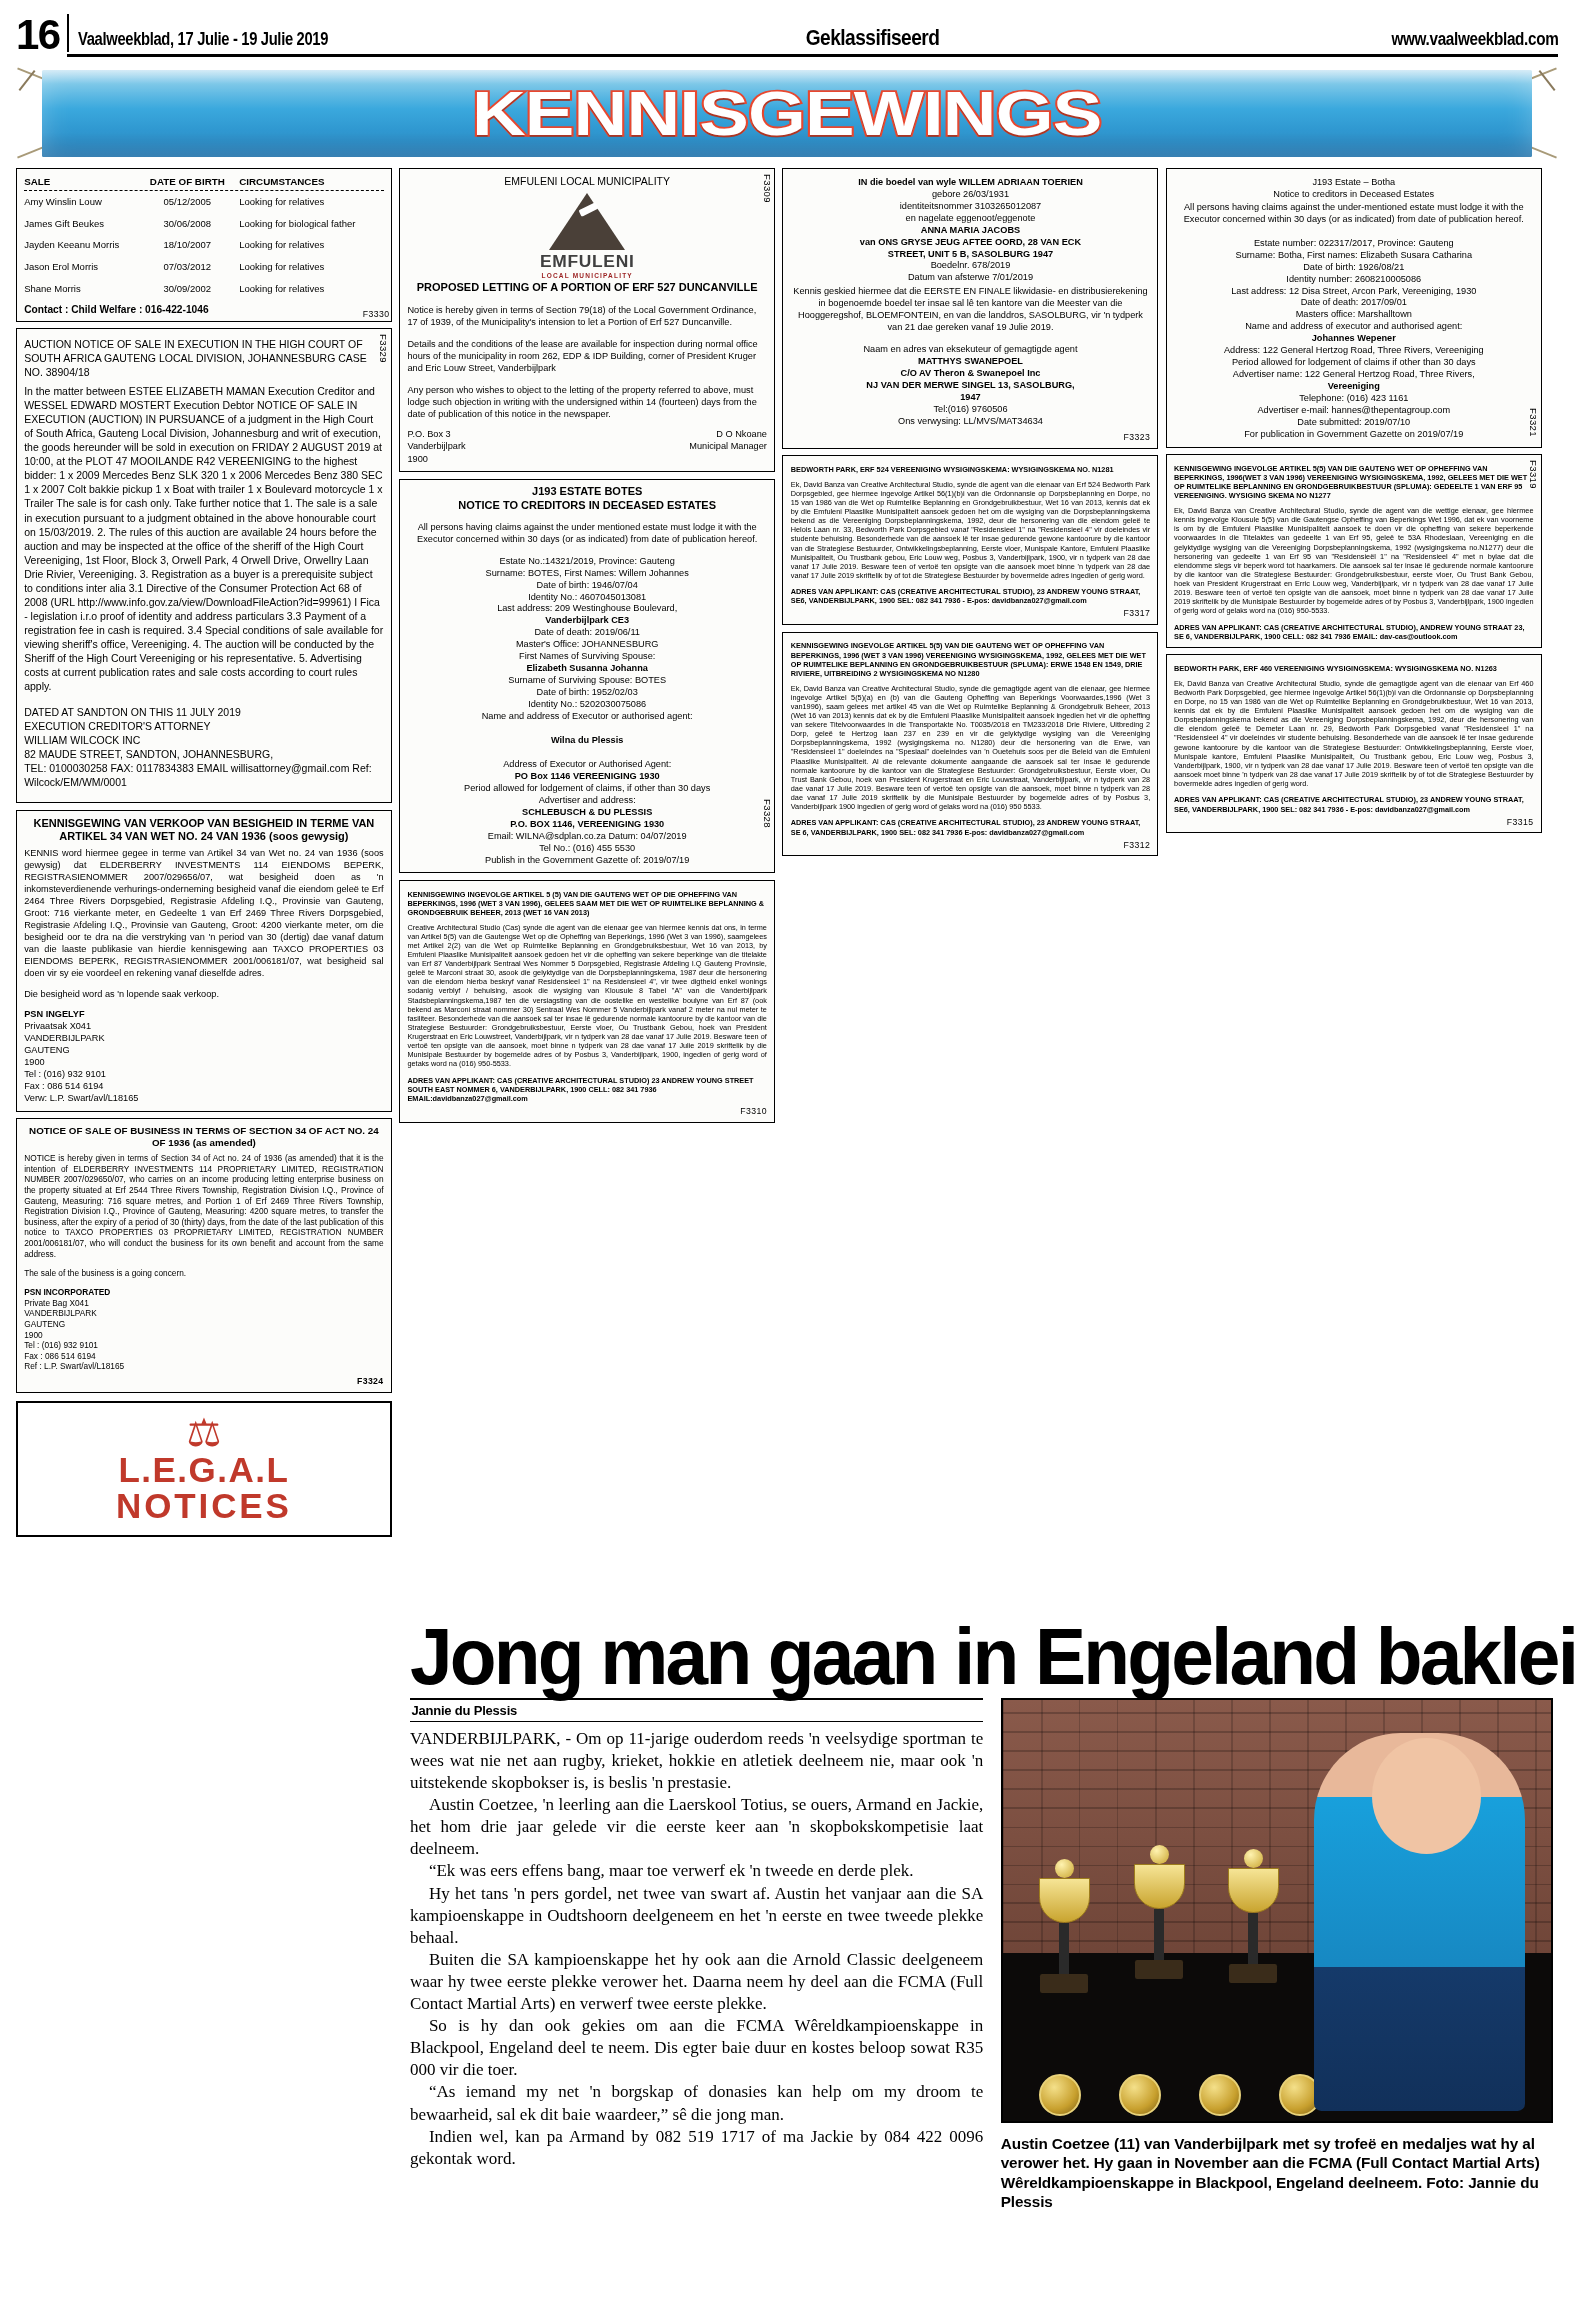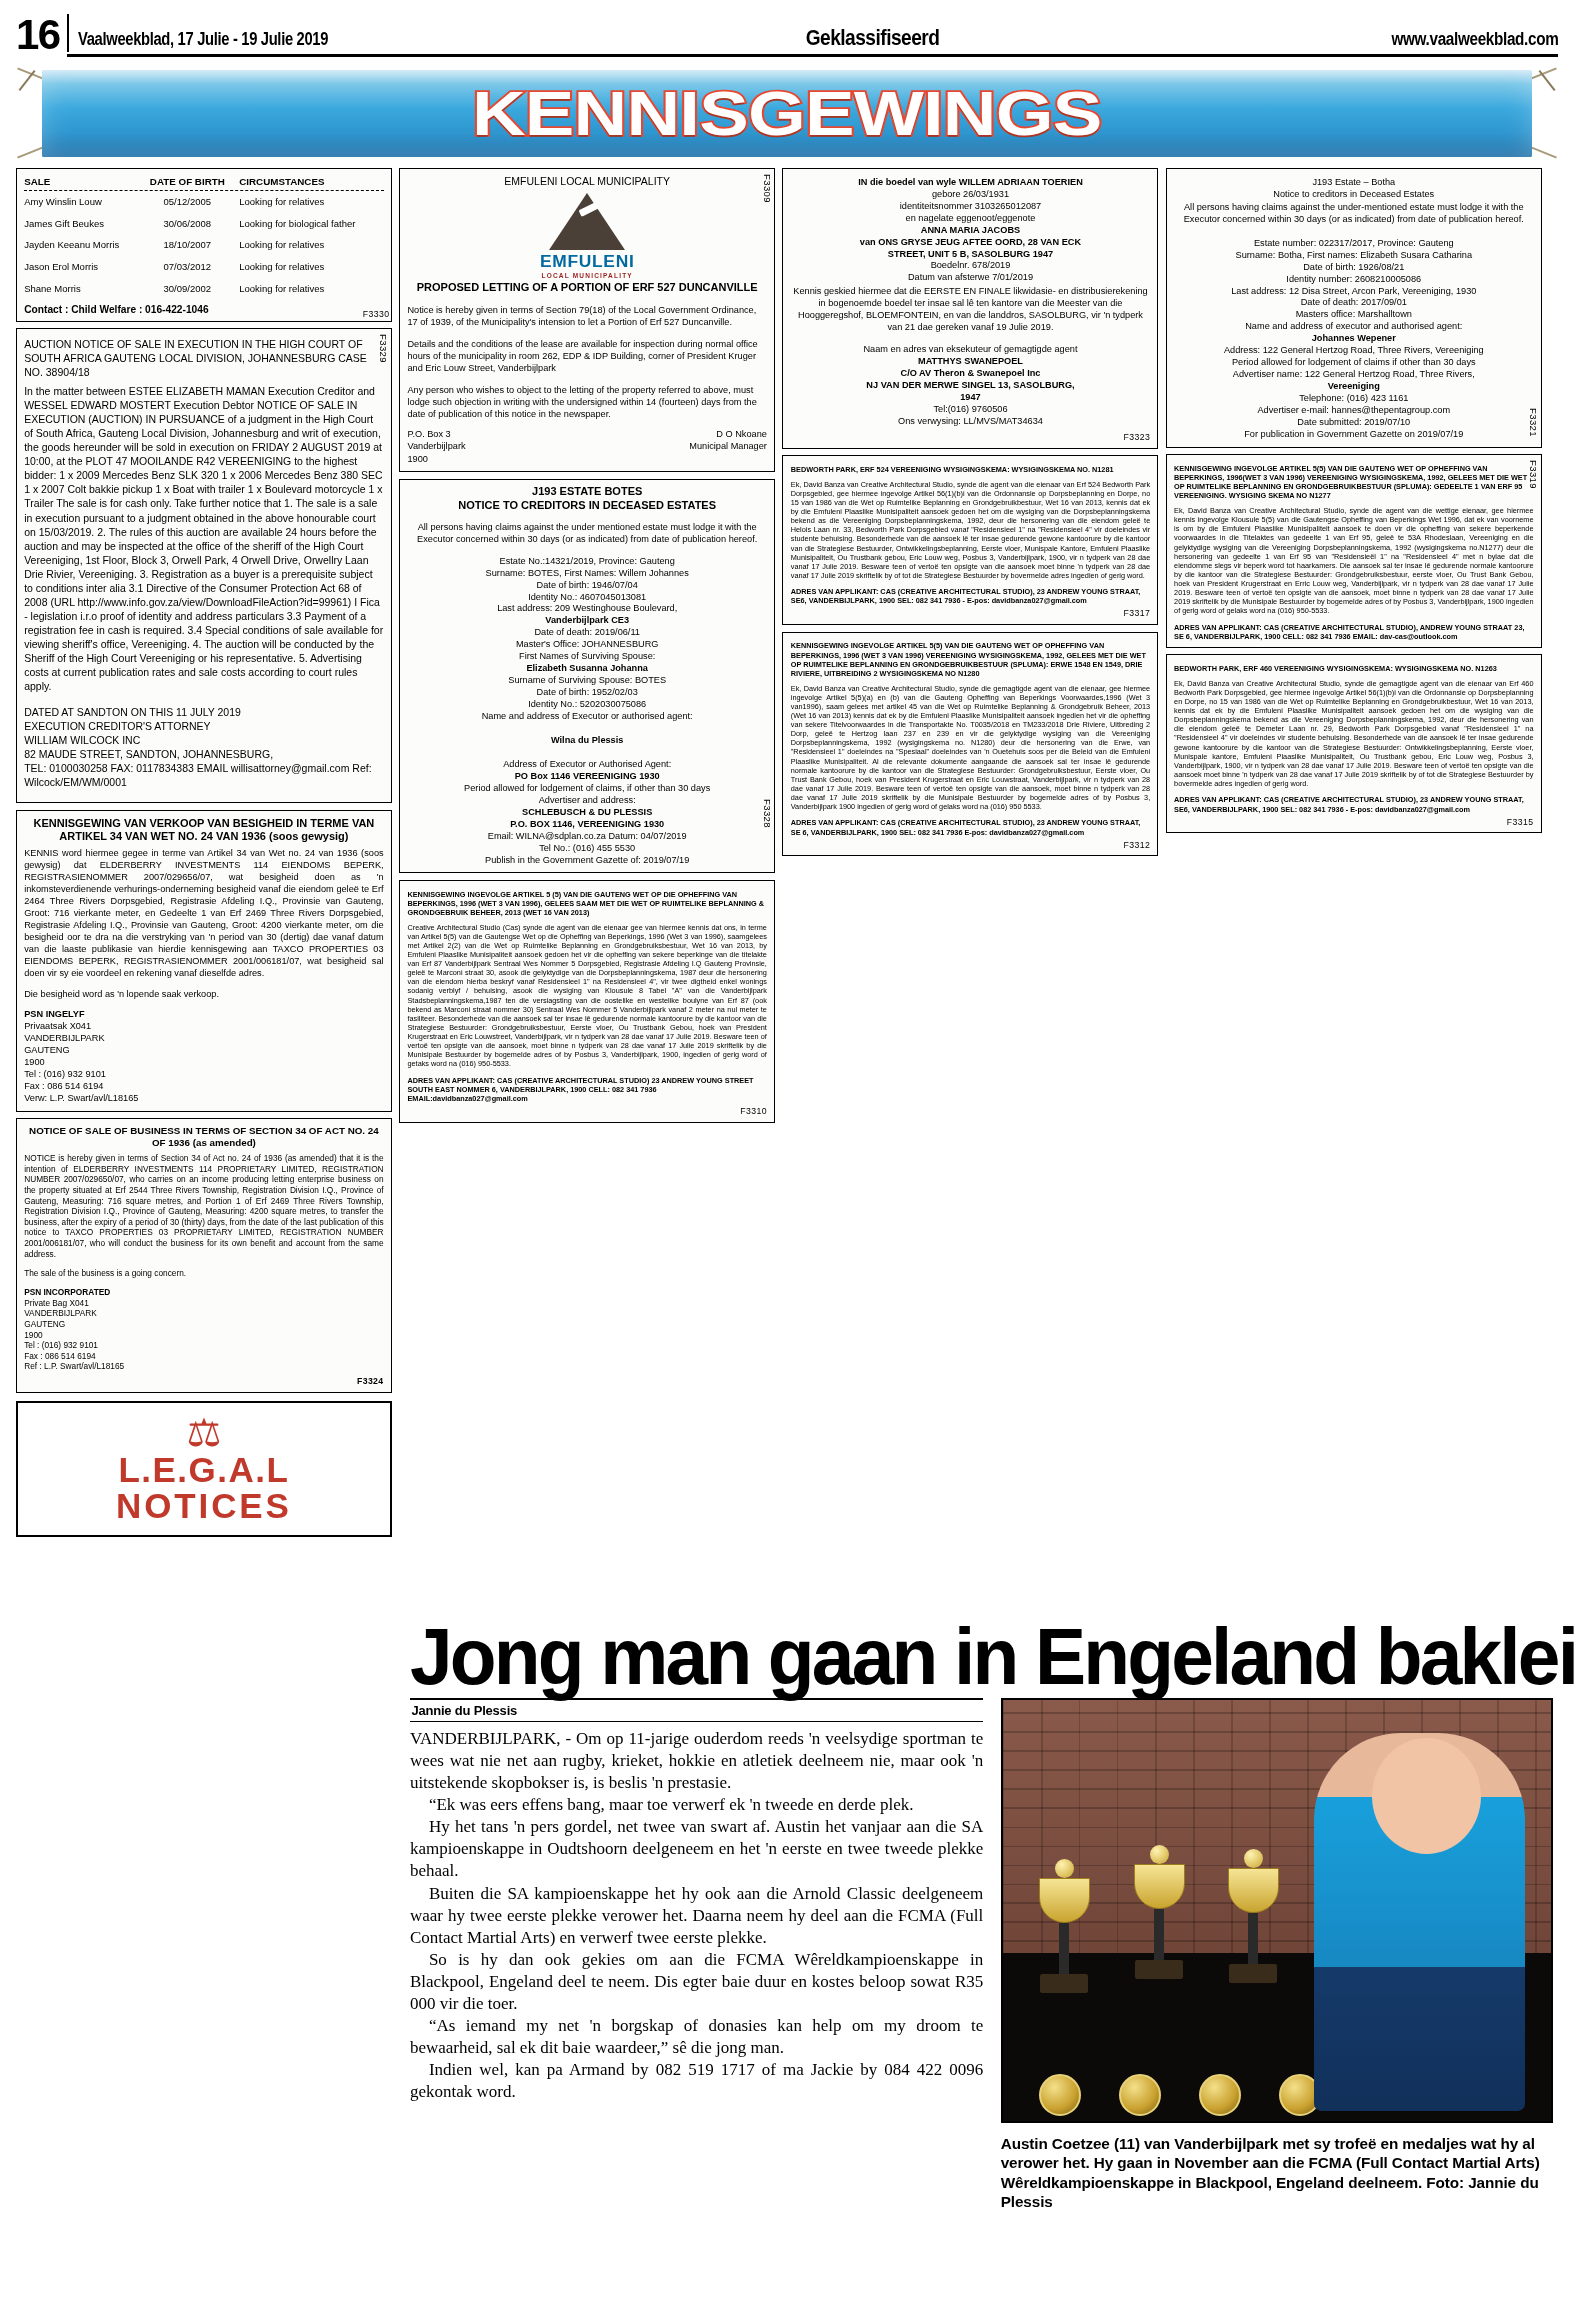--- a/index.html
+++ b/index.html
@@ -84,21 +84,21 @@
   .cw-table td { font-size:9.5px; padding:5.1px 0; vertical-align:top; line-height:1.22; }
   .cw-table td.c2 { text-align:center; }
   .cw-table td.c3 { padding-left:5.8px; }
   .dashrow { border-bottom:1.5px dashed #000; height:0.7px; }
   .cw-contact { font-size:10.2px; font-weight:bold; padding-top:4.4px; }
 
   
   .emf-logo { text-align:center; margin:4.4px 0 1.5px 0; }
   .emf-tri { width:0;height:0;border-left:38px solid transparent;border-right:38px solid transparent;border-bottom:57px solid #4a4038; margin:0 auto; position:relative; }
   .emf-tri:after{ content:""; position:absolute; left:-8.7px; top:13px; width:19px; height:6.5px; background:#fff; transform:rotate(-26deg); border-radius:1.5px;}
-  .emf-name { font-size:17.4px; font-weight:bold; color:#0369a1; letter-spacing:0.7px; margin-top:1.5px; font-family:"Liberation Sans",sans-serif;}
+  .emf-name { font-size:17.4px; font-weight:bold; color:#404040; letter-spacing:0.7px; margin-top:1.5px; font-family:"Liberation Sans",sans-serif;}
   .emf-sub { font-size:6.5px; font-weight:bold; color:#9a1f1f; letter-spacing:1.2px; }
 
   .two-col-foot { display:flex; justify-content:space-between; font-size:9.2px; line-height:1.35; margin-top:7.3px; }
 
   
   .article { margin-top:2.9px; padding:0 2.9px; }
   .headline {
     font-size:79px; font-weight:bold; line-height:0.92; letter-spacing:-2.9px;
     transform: scaleX(0.97); transform-origin:left center; white-space:nowrap;
     font-family:"Liberation Sans", sans-serif; margin:4.4px 0 1.5px 0;
@@ -420,20 +420,21 @@
   </div>
 
   <div style="position:absolute; left:407px; top:1614px; width:1149px;" class="article">
     <div class="headline">Jong man gaan in Engeland baklei</div>
     <div class="art-body">
       <div class="art-text">
         <div class="byline-rule-top"></div>
         <div class="byline">Jannie du Plessis</div>
         <div class="byline-rule-bot"></div>
         <p class="art-p first">VANDERBIJLPARK, - Om op 11-jarige ouderdom reeds 'n veelsydige sportman te wees wat nie net aan rugby, krieket, hokkie en atletiek deelneem nie, maar ook 'n uitstekende skopbokser is, is beslis 'n prestasie.</p>
+        <p class="art-p">Austin Coetzee, 'n leerling aan die Laerskool Totius, se ouers, Armand en Jackie, het hom drie jaar gelede vir die eerste keer aan 'n skopbokskompetisie laat deelneem.</p>
         <p class="art-p">“Ek was eers effens bang, maar toe verwerf ek 'n tweede en derde plek.</p>
         <p class="art-p">Hy het tans 'n pers gordel, net twee van swart af. Austin het vanjaar aan die SA kampioenskappe in Oudtshoorn deelgeneem en het 'n eerste en twee tweede plekke behaal.</p>
         <p class="art-p">Buiten die SA kampioenskappe het hy ook aan die Arnold Classic deelgeneem waar hy twee eerste plekke verower het. Daarna neem hy deel aan die FCMA (Full Contact Martial Arts) en verwerf twee eerste plekke.</p>
         <p class="art-p">So is hy dan ook gekies om aan die FCMA Wêreldkampioenskappe in Blackpool, Engeland deel te neem. Dis egter baie duur en kostes beloop sowat R35 000 vir die toer.</p>
         <p class="art-p">“As iemand my net 'n borgskap of donasies kan help om my droom te bewaarheid, sal ek dit baie waardeer,” sê die jong man.</p>
         <p class="art-p">Indien wel, kan pa Armand by 082 519 1717 of ma Jackie by 084 422 0096 gekontak word.</p>
       </div>
       <div class="art-photo">
         <div class="photo">
           <div class="brickwall"></div>

